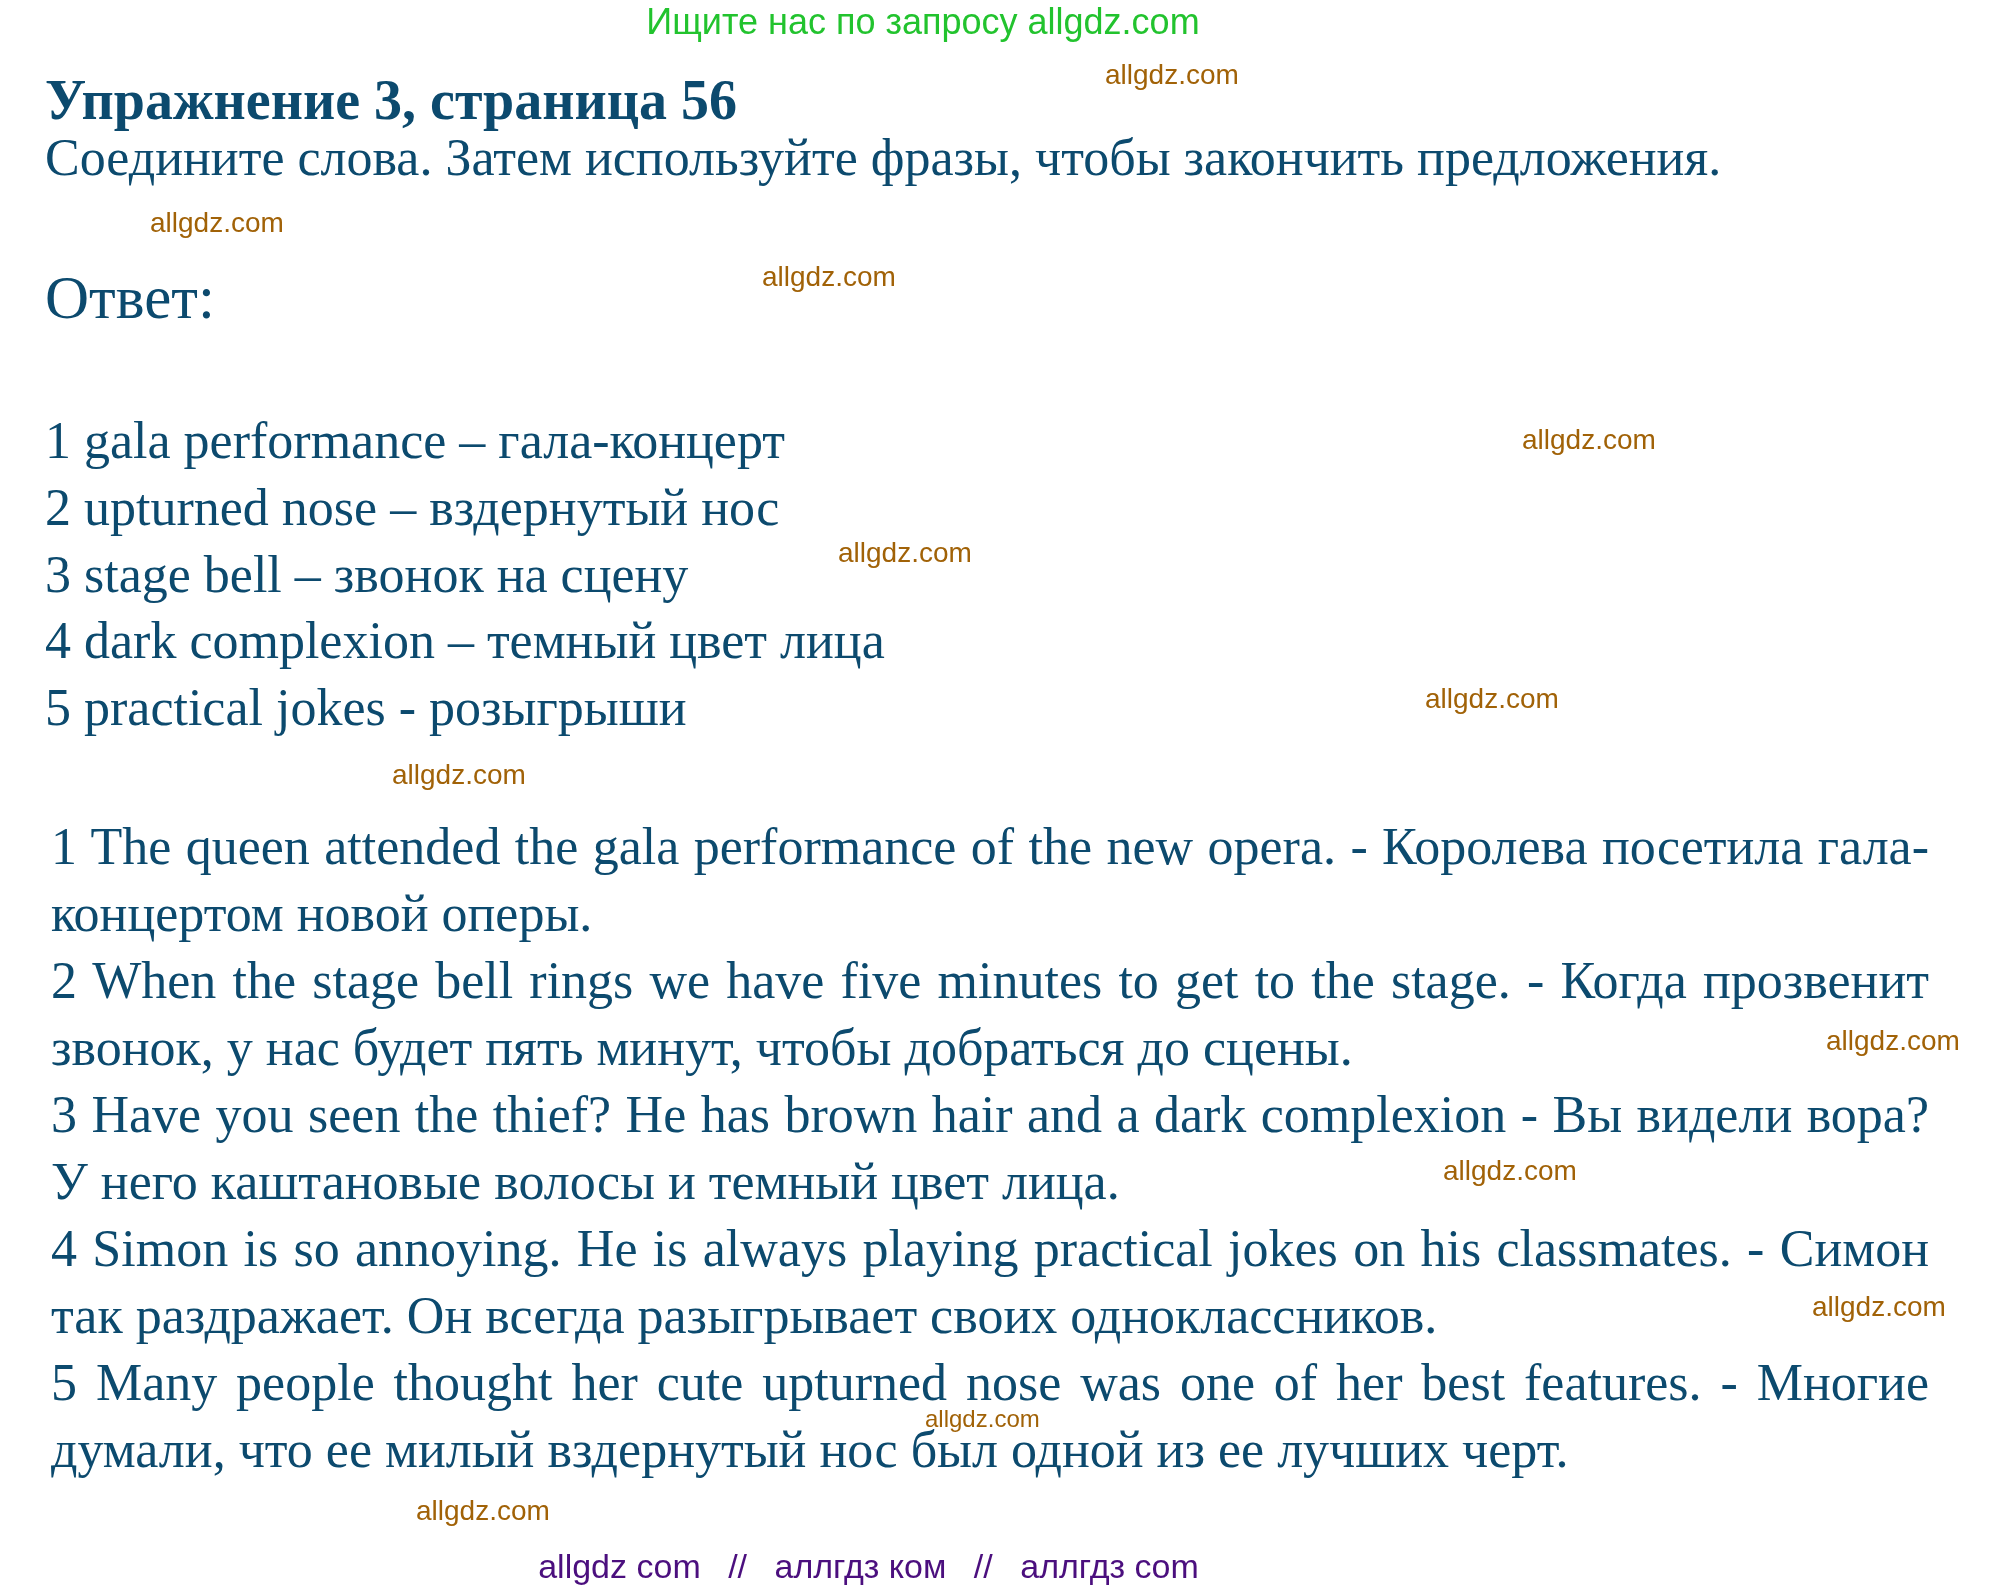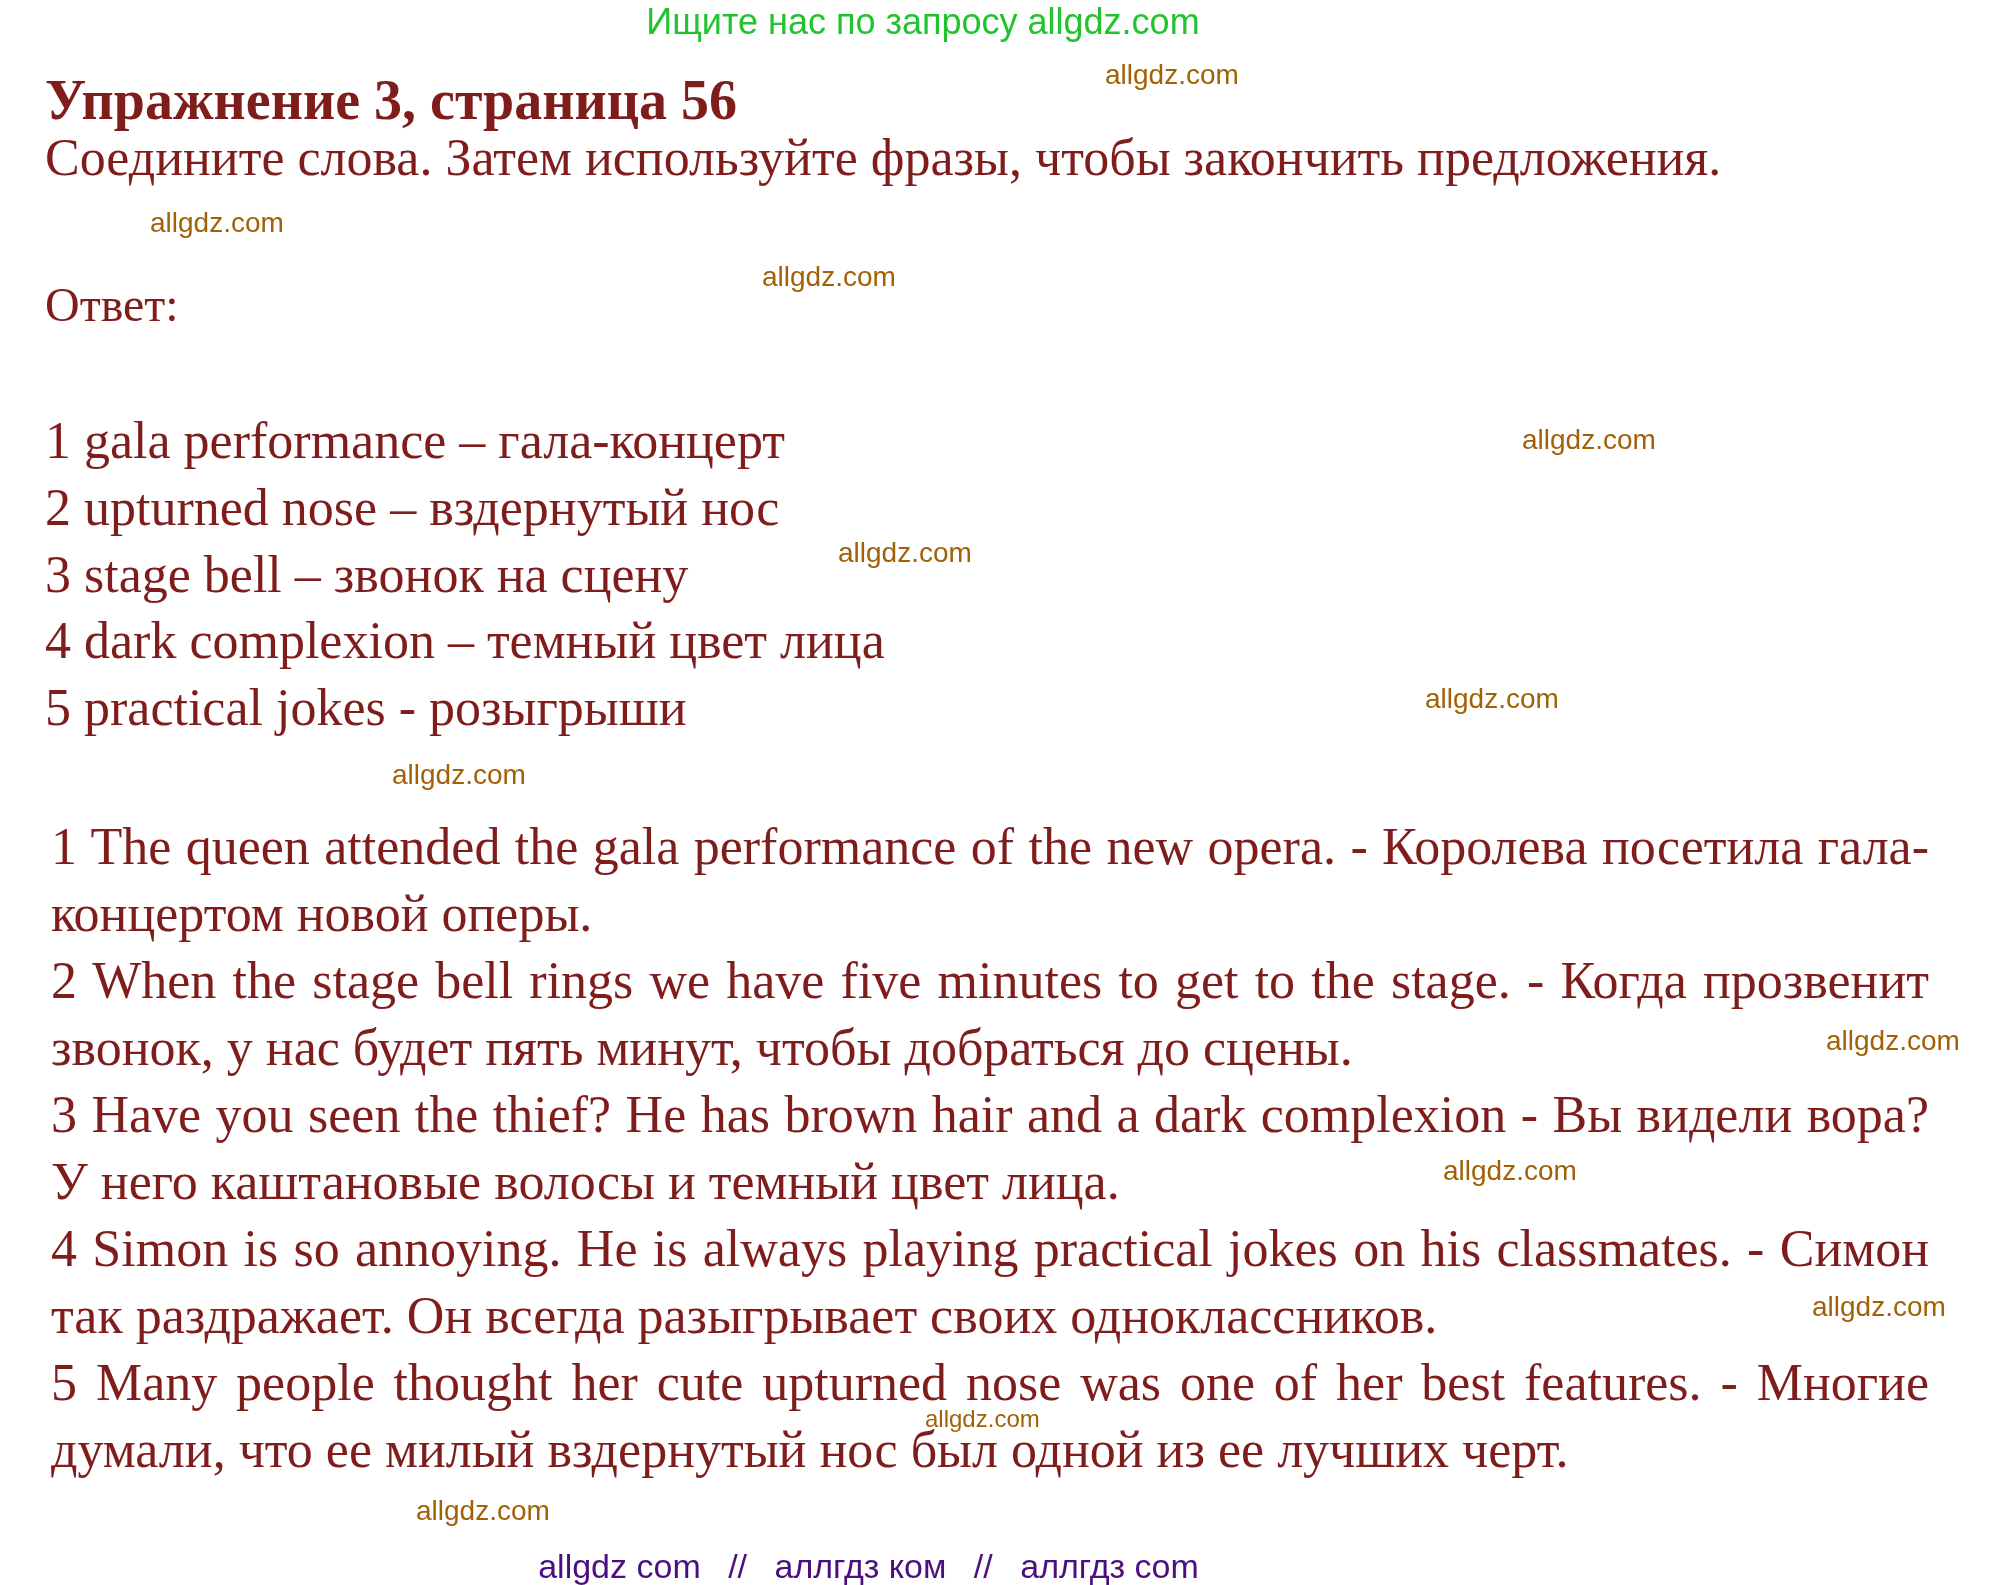--- a/index.html
+++ b/index.html
@@ -1,24 +1,24 @@
 <!DOCTYPE html>
 <html><head>
 <meta charset="utf-8">
 <style>
   html, body { margin: 0; padding: 0; background: #ffffff; }
   body { width: 2007px; height: 1585px; position: relative; overflow: hidden; }
-  .serif { font-family: "Liberation Serif", "DejaVu Serif", serif; color: #7f1d1d; }
+  .serif { font-family: "Liberation Serif", "DejaVu Serif", serif; color: #0c4a6e; }
   .sans { font-family: "Liberation Sans", "DejaVu Sans", sans-serif; }
   .banner { position: absolute; top: 0; left: 0; width: 1846px; text-align: center;
             font-size: 36px; line-height: 44px; color: #22c32e; }
   .title { position: absolute; left: 45px; top: 70px; font-size: 56px; font-weight: bold; line-height: 60px;
            letter-spacing: 0px; }
   .subtitle { position: absolute; left: 45px; top: 128px; font-size: 52px; line-height: 60px; }
-  .answer { position: absolute; left: 45px; top: 275px; font-size: 48px; line-height: 60px; }
+  .answer { position: absolute; left: 45px; top: 268px; font-size: 61px; line-height: 60px; }
   .pairs { position: absolute; left: 45px; top: 408px; font-size: 52px; line-height: 66.8px; margin: 0; padding: 0; list-style: none; }
   .pairs li { white-space: nowrap; }
   .sentences { position: absolute; left: 45px; top: 807px; width: 1878px; font-size: 52px; line-height: 67px;
                text-align: justify; margin: 6px; padding: 0; list-style: none; }
   .sentences li { margin: 0; }
   .wm { position: absolute; font-size: 28px; color: #a16207; white-space: nowrap; line-height: 30px; }
   .footer { position: absolute; left: 0; top: 1548px; width: 1737px; text-align: center;
             font-size: 34px; color: #4b0f7e; line-height: 36px; }
   .footer .sep { display: inline-block; margin: 0 18px; }
 </style>

